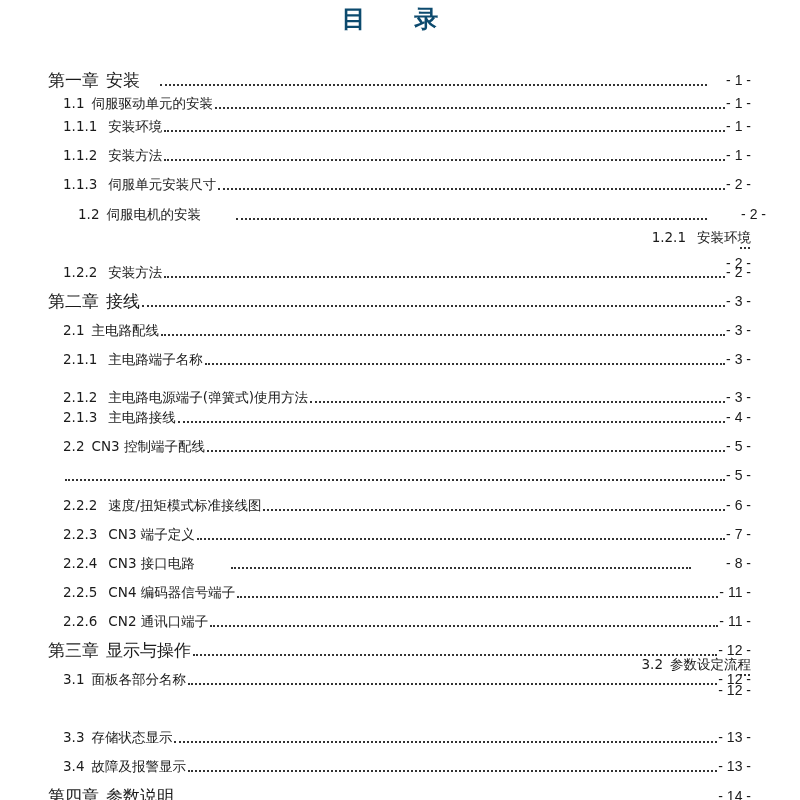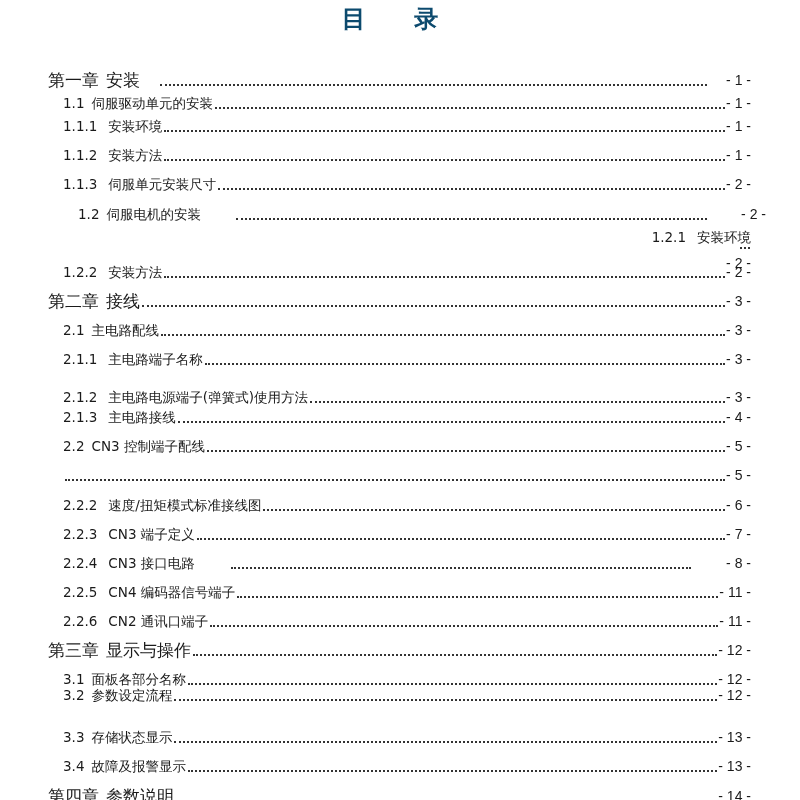--- a/index.html
+++ b/index.html
@@ -204,21 +204,21 @@
     <span class="toc-leader"></span>
     <span class="toc-page">- 12 -</span>
   </a>
 
   <a class="toc-row section" style="top: 611.1px; left: 63px; width: 688px;">
     <span class="toc-label"><span class="num">3.1</span><span class="txt">面板各部分名称</span></span>
     <span class="toc-leader"></span>
     <span class="toc-page">- 12 -</span>
   </a>
 
-  <a class="toc-row section" style="top: 627px; left: 63px; width: 688px;">
+  <a class="toc-row section" style="top: 602px; left: 63px; width: 688px; flex-direction: column;">
     <span class="toc-label"><span class="num">3.2</span><span class="txt">参数设定流程</span></span>
     <span class="toc-leader"></span>
     <span class="toc-page">- 12 -</span>
   </a>
 
   <a class="toc-row section" style="top: 669.3px; left: 63px; width: 688px;">
     <span class="toc-label"><span class="num">3.3</span><span class="txt">存储状态显示</span></span>
     <span class="toc-leader"></span>
     <span class="toc-page">- 13 -</span>
   </a>

